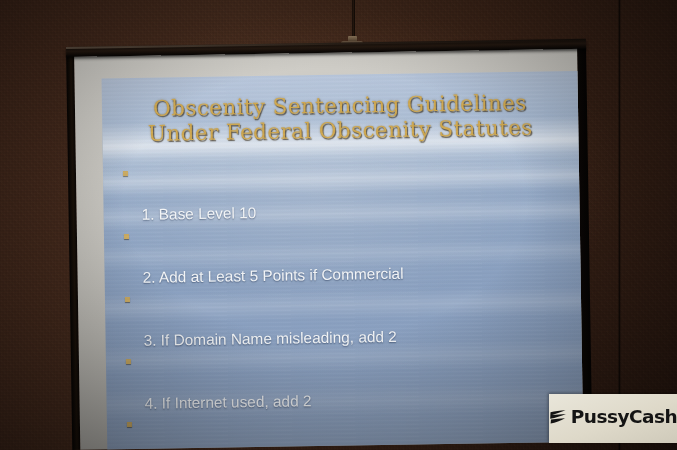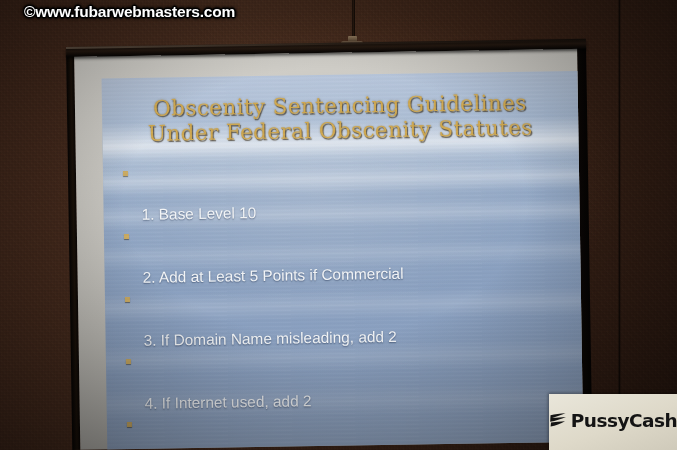--- a/index.html
+++ b/index.html
@@ -229,21 +229,21 @@
       0 0 5px #000;
     white-space: nowrap;
   }
 
   
   .logo-box {
     position: absolute;
     left: 549px;
     top: 394px;
     width: 128px;
-    height: 56px;
+    height: 49px;
     background: linear-gradient(160deg, #e9e6da 0%, #ded9c9 55%, #cfcaba 100%);
     display: flex;
     align-items: center;
     justify-content: center;
     box-shadow: -1px -1px 3px rgba(0,0,0,.35);
   }
   .logo-inner {
     display: flex;
     align-items: center;
     gap: 2px;
@@ -315,21 +315,20 @@
       </div>
 
     </div>
     <div class="screen-topbar">
       <div class="screen-topbar-hi"></div>
     </div>
   </div>
 
   <div class="wall-vignette"></div>
 
-  <div class="watermark">©www.fubarwebmasters.com</div>
 
   <div class="logo-box">
     <div class="logo-inner">
       <svg class="logo-glyph" viewBox="0 0 20 18">
         <path d="M1.5 4.2 C6 3.2 11 2.4 16.5 2.2 C12 4.0 7.5 5.6 3.2 7.0 C7.8 6.6 12.4 6.2 17 6.0 C12 8.2 6.6 9.8 1.2 10.8 Z" fill="#141414"></path>
         <path d="M2.0 11.6 C6.4 11.0 11.2 10.4 16.0 10.2 C11.6 12.6 6.6 14.6 1.6 15.6 Z" fill="#141414"></path>
       </svg>
       <span class="logo-text">PussyCash</span>
     </div>
   </div>

